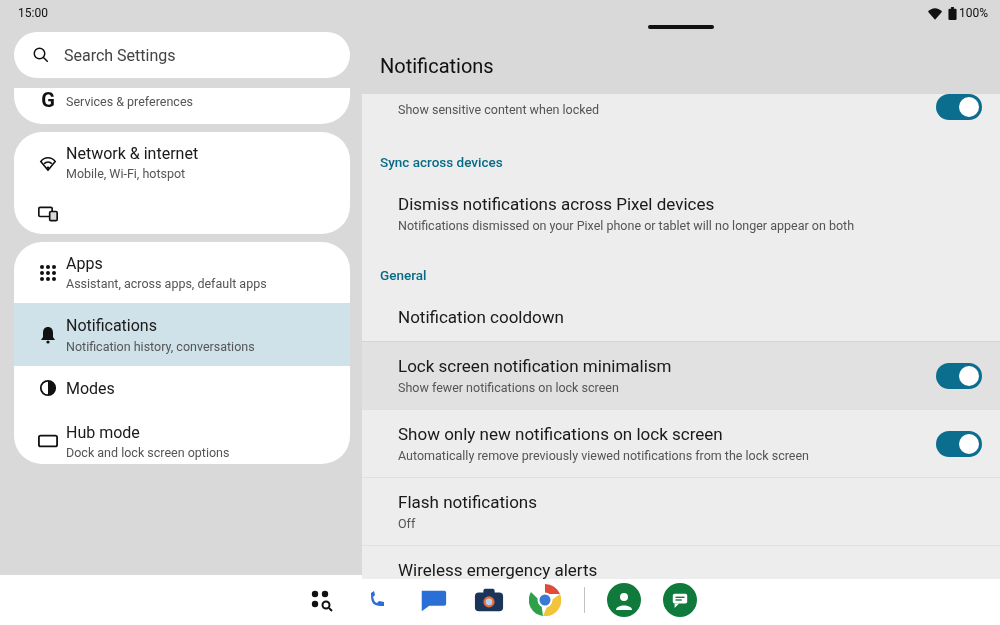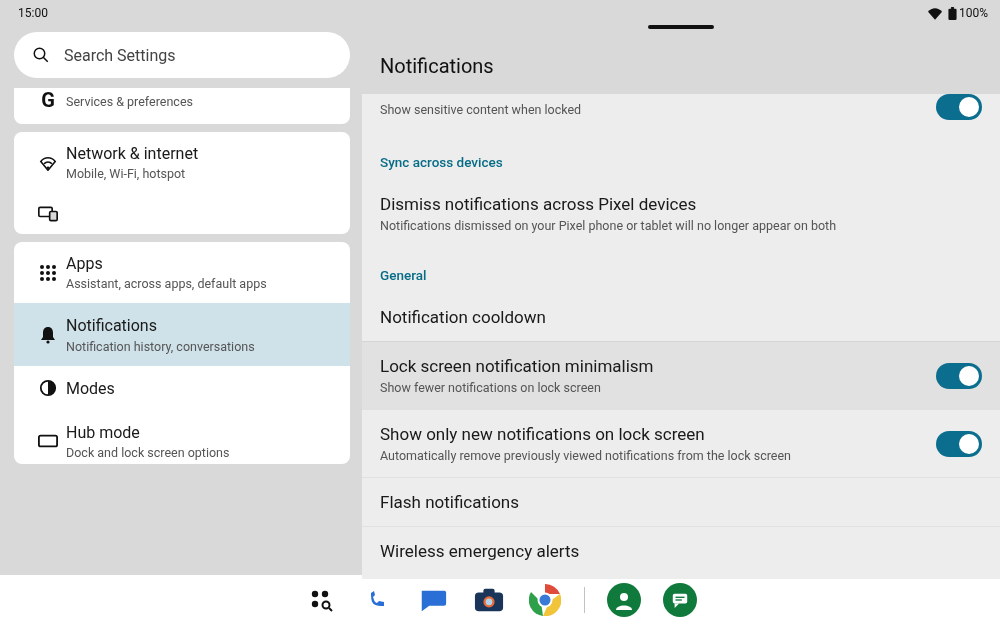--- a/index.html
+++ b/index.html
@@ -28,21 +28,21 @@
   }
 
   .search {
     margin: 0 12px 10px 14px; height:46px; background:#fff;
     border-radius:26px; display:flex; align-items:center;
     padding: 14px 18px; font-size:16px; color:#333;
   }
   .search .ph { color:#444; }
 
   .card {
-    background:#fff; margin: 0 12px 8px 14px; border-radius:8px;
+    background:#fff; margin: 0 12px 8px 14px; border-radius:28px;
     overflow:hidden;
   }
   .card.truncTop { border-top-left-radius:0; border-top-right-radius:0; margin-top:0;}
 
   .row {
     display:flex; align-items:center; padding: 12px 18px 12px 16px;
     cursor:pointer;
   }
   .row + .row { border-top: 1px solid rgba(0,0,0,0); } 
   .row .ico { width:36px; display:flex; justify-content:center; align-items:center; color:#111;}
@@ -61,21 +61,21 @@
     width:66px; height:4px; border-radius:2px; background:#111;
   }
   .content h1 {
     font-size:20px; font-weight:400; padding: 34px 0 16px 18px; color:#111;
   }
 
   .listwrap { background:#ededed; height: calc(100% - 70px); overflow:hidden; }
   .listwrap .lit + .lit { border-top:1px solid rgba(0,0,0,0.05); }
 
   .lit {
-    padding: 14px 18px 14px 18px; display:flex; align-items:center;
+    padding: 14px 18px 14px 36px; display:flex; align-items:center;
     cursor:pointer;
   }
   .lit.hl { background:#e1e1e1; }
   .lit .txt { flex:1; }
   .lit .lt { font-size:17px; color:#1a1a1a; }
   .lit .ls { font-size:12.5px; color:#555; margin-top:4px; }
   .sectionHdr {
     padding: 20px 12px 10px 18px; font-size:13.5px; color:#066c86; font-weight:500;
   }
 
@@ -272,20 +272,21 @@
           <div class="ls">Automatically remove previously viewed notifications from the lock screen</div>
         </div>
         <div class="toggle on">
             <div class="knob"></div>
           </div>
       </div>
 
       <div class="lit">
         <div class="txt">
           <div class="lt">Flash notifications</div>
+          <div class="ls">Off</div>
         </div>
       </div>
 
       <div class="lit">
         <div class="txt">
             <div class="lt">Wireless emergency alerts</div>
           </div>
       </div>
 
     </div>

